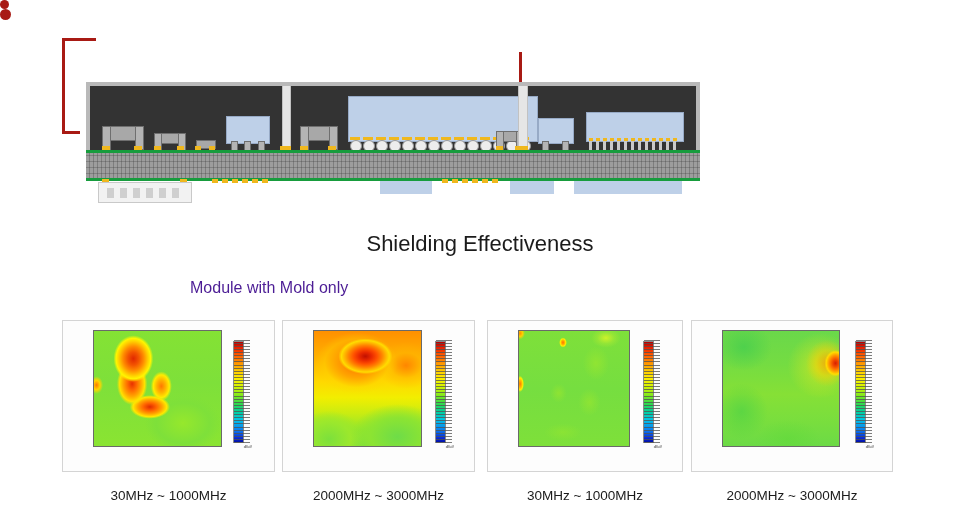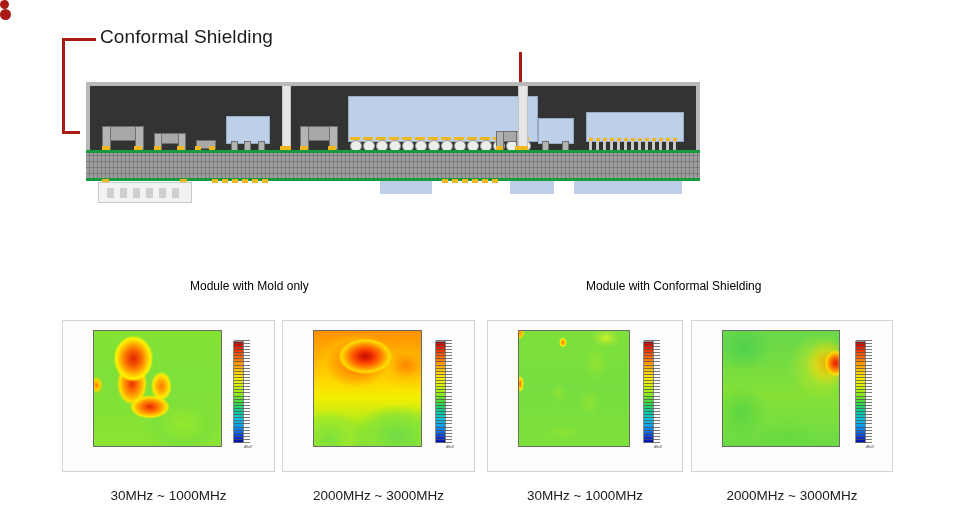--- a/index.html
+++ b/index.html
@@ -47,21 +47,21 @@
   .pad{position:absolute;background:#f0b81e;}
   .die{position:absolute;background:#bed0e8;border:1px solid #97aac6;}
   .post{position:absolute;background:#e6e6e6;border-left:1px solid #c2c2c2;border-right:1px solid #c2c2c2;}
   .bga-ball{position:absolute;background:#ededed;border:1px solid #9a9a9a;border-radius:50%;}
   .bot-pkg{position:absolute;background:#bed0e8;}
   .conn{position:absolute;background:#f2f2f2;border:1px solid #c9c9c9;}
   .conn-pin{position:absolute;background:#cfcfcf;}
 
   
   #title-se{position:absolute;left:0;top:231px;width:960px;text-align:center;font-size:22px;color:#1b1b1b;}
-  .sub-head{position:absolute;font-size:12px;color:#000000;white-space:nowrap;}
+  .sub-head{position:absolute;font-size:16px;color:#4c1d95;white-space:nowrap;}
   #sub-left{left:190px;top:279px;}
   #sub-right{left:586px;top:279px;}
 
   
   .panel{position:absolute;top:320px;height:152px;background:#fdfdfd;border:1px solid #d4d4d4;box-sizing:border-box;}
   #panel-0{left:62px;width:213px;}
   #panel-1{left:282px;width:193px;}
   #panel-2{left:487px;width:196px;}
   #panel-3{left:691px;width:202px;}
 
@@ -82,21 +82,20 @@
   #cap-0{left:62px;width:213px;}
   #cap-1{left:282px;width:193px;}
   #cap-2{left:487px;width:196px;}
   #cap-3{left:691px;width:202px;}
 </style>
 </head>
 <body>
 
 <div class="stage">
 
-  <div class="callout-label" id="lbl-conformal">Conformal Shielding</div>
 
   <div class="leader" id="leader-conf-h-top"></div>
   <div class="leader" id="leader-conf-v"></div>
   <div class="leader" id="leader-conf-h-bot"></div>
   <div id="leader-conf-dot"></div>
   <div class="leader" id="leader-comp-v"></div>
   <div id="leader-comp-dot"></div>
 
   <div id="module">
 
@@ -248,22 +247,22 @@
       <div class="pad" style="left:20px;top:0;width:6px;height:4px;"></div>
       <div class="pad" style="left:30px;top:0;width:6px;height:4px;"></div>
       <div class="pad" style="left:40px;top:0;width:6px;height:4px;"></div>
       <div class="pad" style="left:50px;top:0;width:6px;height:4px;"></div>
     </div>
 
     <div class="bot-pkg" style="left:424px;top:99px;width:44px;height:13px;"></div>
     <div class="bot-pkg" style="left:488px;top:99px;width:108px;height:13px;"></div>
   </div>
 
+  <div id="title-se">Shielding Effectiveness</div>
   <div class="sub-head" id="sub-left">Module with Mold only</div>
-  <div class="sub-head" id="sub-right">Module with Conformal Shielding</div>
 
   <div class="panel" id="panel-0">
     <div class="plotarea">
       <div class="field" style="
         background:
           radial-gradient(ellipse 17% 22% at 31% 24%, #e02800 0%, #f35400 26%, #ff8c00 48%, #ffd000 68%, #fff500 80%, rgba(180,240,60,0) 92%),
           radial-gradient(ellipse 13% 20% at 30% 46%, #e83200 0%, #ff6e00 30%, #ffa800 55%, #ffe200 76%, rgba(180,240,60,0) 92%),
           radial-gradient(ellipse 17% 11% at 44% 66%, #e02c00 0%, #ff6400 30%, #ffa400 56%, #ffe800 78%, rgba(180,240,60,0) 93%),
           radial-gradient(ellipse 9% 14% at 53% 48%, #ff7800 0%, #ffb400 40%, #ffec00 70%, rgba(180,240,60,0) 92%),
           radial-gradient(ellipse 6% 9% at 2% 47%, #ff7a00 0%, #ffd400 45%, rgba(180,240,60,0) 85%),

